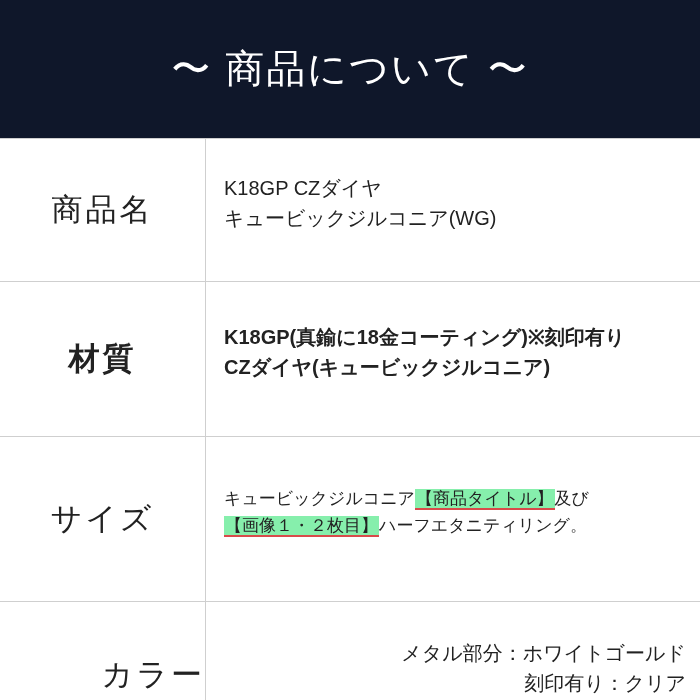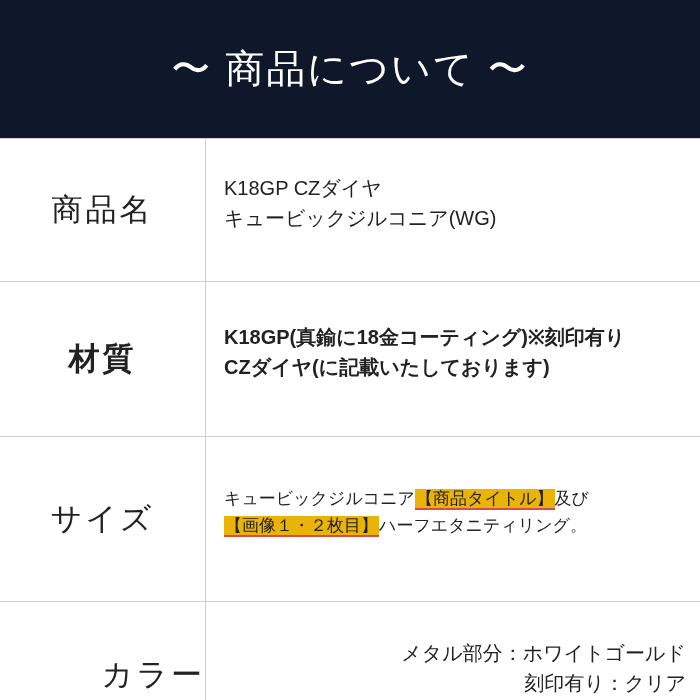--- a/index.html
+++ b/index.html
@@ -71,21 +71,21 @@
     color: #222222;
   }
   .value-line {
     white-space: nowrap;
   }
   .value-cell.small {
     font-size: 17px;
     line-height: 1.6;
   }
   .hl {
-    background: #eab308;
+    background: #86efac;
     border-bottom: 2px solid #d94a4a;
     padding: 0 1px;
     font-family: Liberation Serif, serif;
   }
   
   .row-name td { height: 108px; }
   .row-material td { height: 120px; font-weight: bold; }
   .row-size td { height: 130px; }
   .row-color td { height: 112px; text-align: right; }
   
@@ -112,21 +112,21 @@
         <td class="value-cell">
           <div class="value-line">K18GP CZダイヤ</div>
           <div class="value-line">キュービックジルコニア(WG)</div>
         </td>
       </tr>
 
       <tr class="row-material">
         <td class="label-cell">材質</td>
         <td class="value-cell">
           <div class="value-line">K18GP(真鍮に18金コーティング)※刻印有り</div>
-          <div class="value-line">CZダイヤ(に記載いたしております)</div>
+          <div class="value-line">CZダイヤ(キュービックジルコニア)</div>
         </td>
       </tr>
 
       <tr class="row-size">
         <td class="label-cell">サイズ</td>
         <td class="value-cell small">
           <div class="value-line">
             <span>キュービックジルコニア</span><span class="hl">【商品タイトル】</span><span>及び</span>
           </div>
           <div class="value-line">

